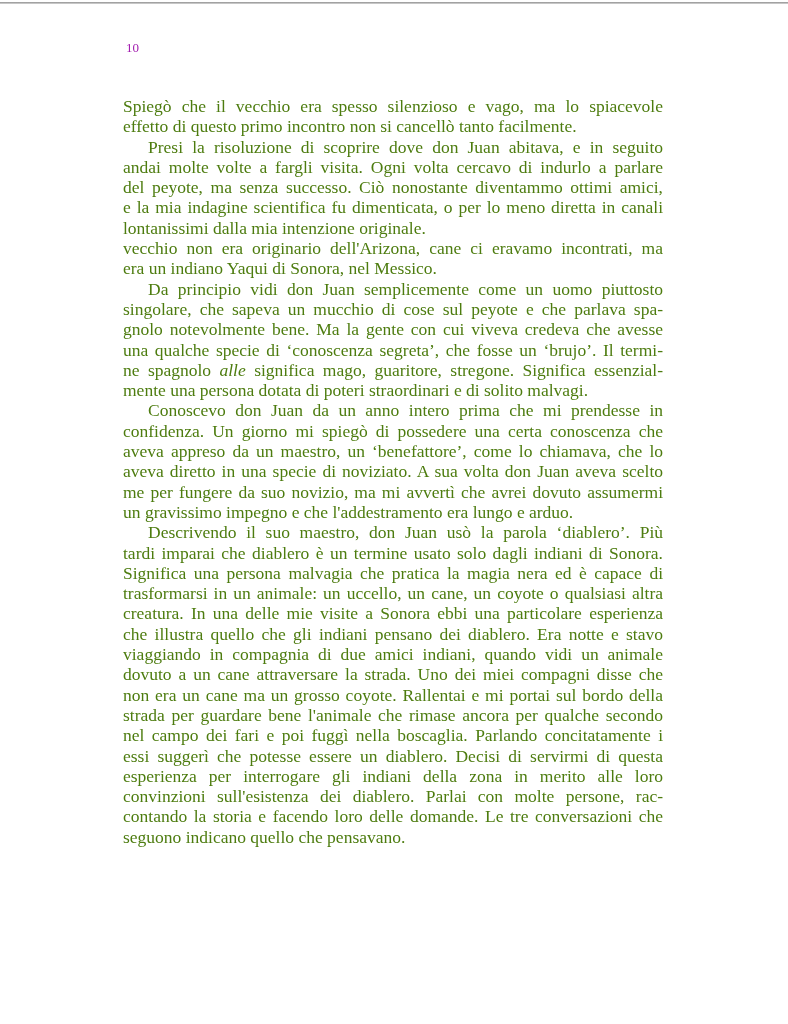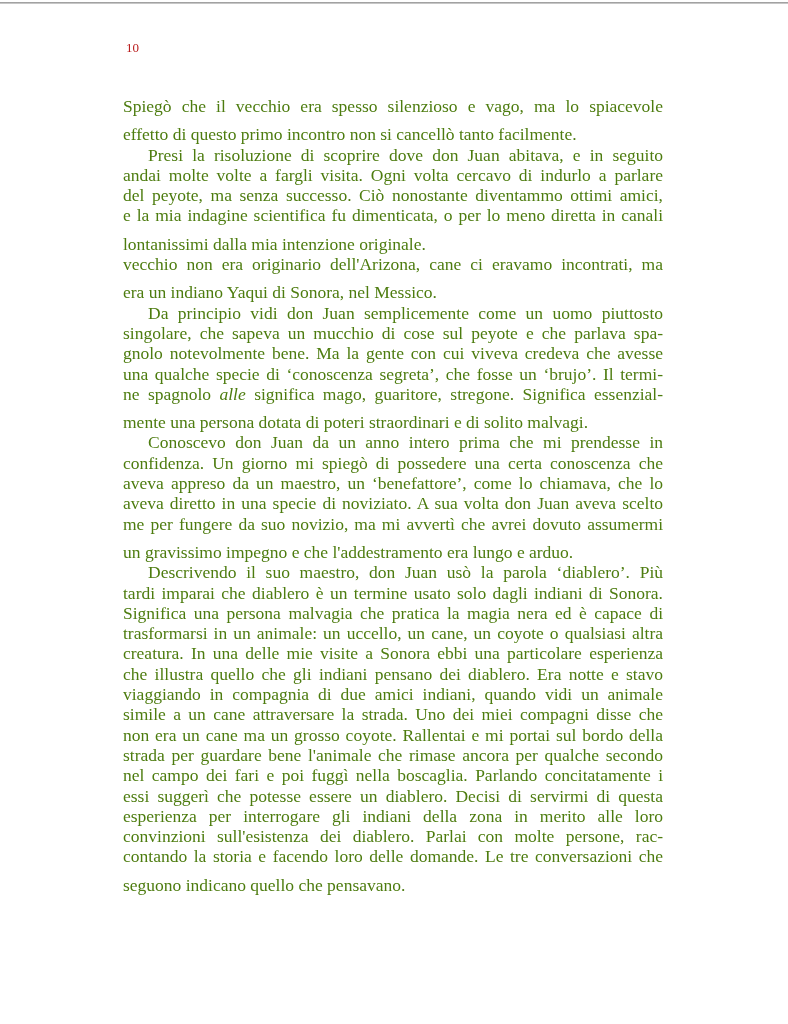--- a/index.html
+++ b/index.html
@@ -23,21 +23,21 @@
     width: 100%;
     height: 2px;
     background: linear-gradient(#8f8f8f, #d8d8d8);
   }
   .folio {
     position: absolute;
     left: 126px;
     top: 40px;
     font-size: 13px;
     line-height: 15px;
-    color: #b91c1c;
+    color: #a21caf;
   }
   .text-block {
     position: absolute;
     left: 123px;
     top: 96px;
     width: 540px;
     font-size: 17.5px;
     line-height: 20.3px;
     color: #4d7c0f;
   }
@@ -46,21 +46,20 @@
     padding: 0;
   }
   .line {
     height: 20.3px;
     text-align: justify;
     text-align-last: justify;
     white-space: normal;
   }
   .line.last {
     text-align-last: left;
-    margin-top: 8px;
   }
   .line.indent {
     padding-left: 25px;
     box-sizing: border-box;
   }
 </style>
 </head>
 <body>
 
 <div id="page">
@@ -99,21 +98,21 @@
         <div class="line last"><span>un gravissimo impegno e che l'addestramento era lungo e arduo.</span></div>
       </div>
       <div class="paragraph">
         <div class="line indent"><span>Descrivendo il suo maestro, don Juan usò la parola ‘diablero’. Più</span></div>
         <div class="line"><span>tardi imparai che diablero è un termine usato solo dagli indiani di Sonora.</span></div>
         <div class="line"><span>Significa una persona malvagia che pratica la magia nera ed è capace di</span></div>
         <div class="line"><span>trasformarsi in un animale: un uccello, un cane, un coyote o qualsiasi altra</span></div>
         <div class="line"><span>creatura. In una delle mie visite a Sonora ebbi una particolare esperienza</span></div>
         <div class="line"><span>che illustra quello che gli indiani pensano dei diablero. Era notte e stavo</span></div>
         <div class="line"><span>viaggiando in compagnia di due amici indiani, quando vidi un animale</span></div>
-        <div class="line"><span>simile a un cane attraversare la strada. Uno dei miei compagni disse che</span></div>
+        <div class="line"><span>dovuto a un cane attraversare la strada. Uno dei miei compagni disse che</span></div>
         <div class="line"><span>non era un cane ma un grosso coyote. Rallentai e mi portai sul bordo della</span></div>
         <div class="line"><span>strada per guardare bene l'animale che rimase ancora per qualche secondo</span></div>
         <div class="line"><span>nel campo dei fari e poi fuggì nella boscaglia. Parlando concitatamente i</span></div>
         <div class="line"><span>essi suggerì che potesse essere un diablero. Decisi di servirmi di questa</span></div>
         <div class="line"><span>esperienza per interrogare gli indiani della zona in merito alle loro</span></div>
         <div class="line"><span>convinzioni sull'esistenza dei diablero. Parlai con molte persone, rac-</span></div>
         <div class="line"><span>contando la storia e facendo loro delle domande. Le tre conversazioni che</span></div>
         <div class="line last"><span>seguono indicano quello che pensavano.</span></div>
       </div>
     </div>

